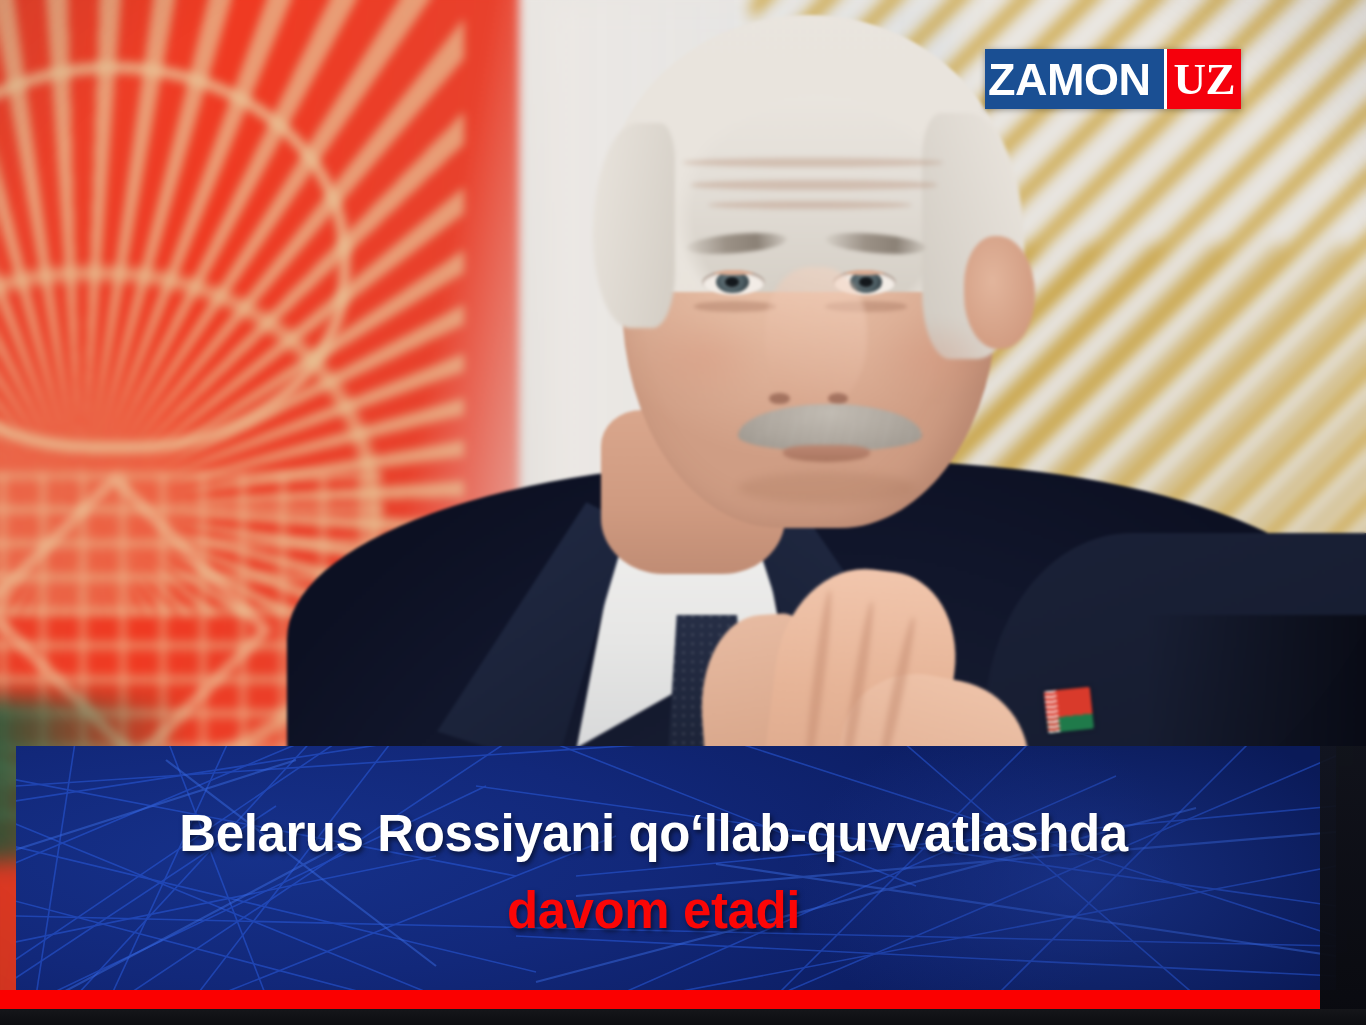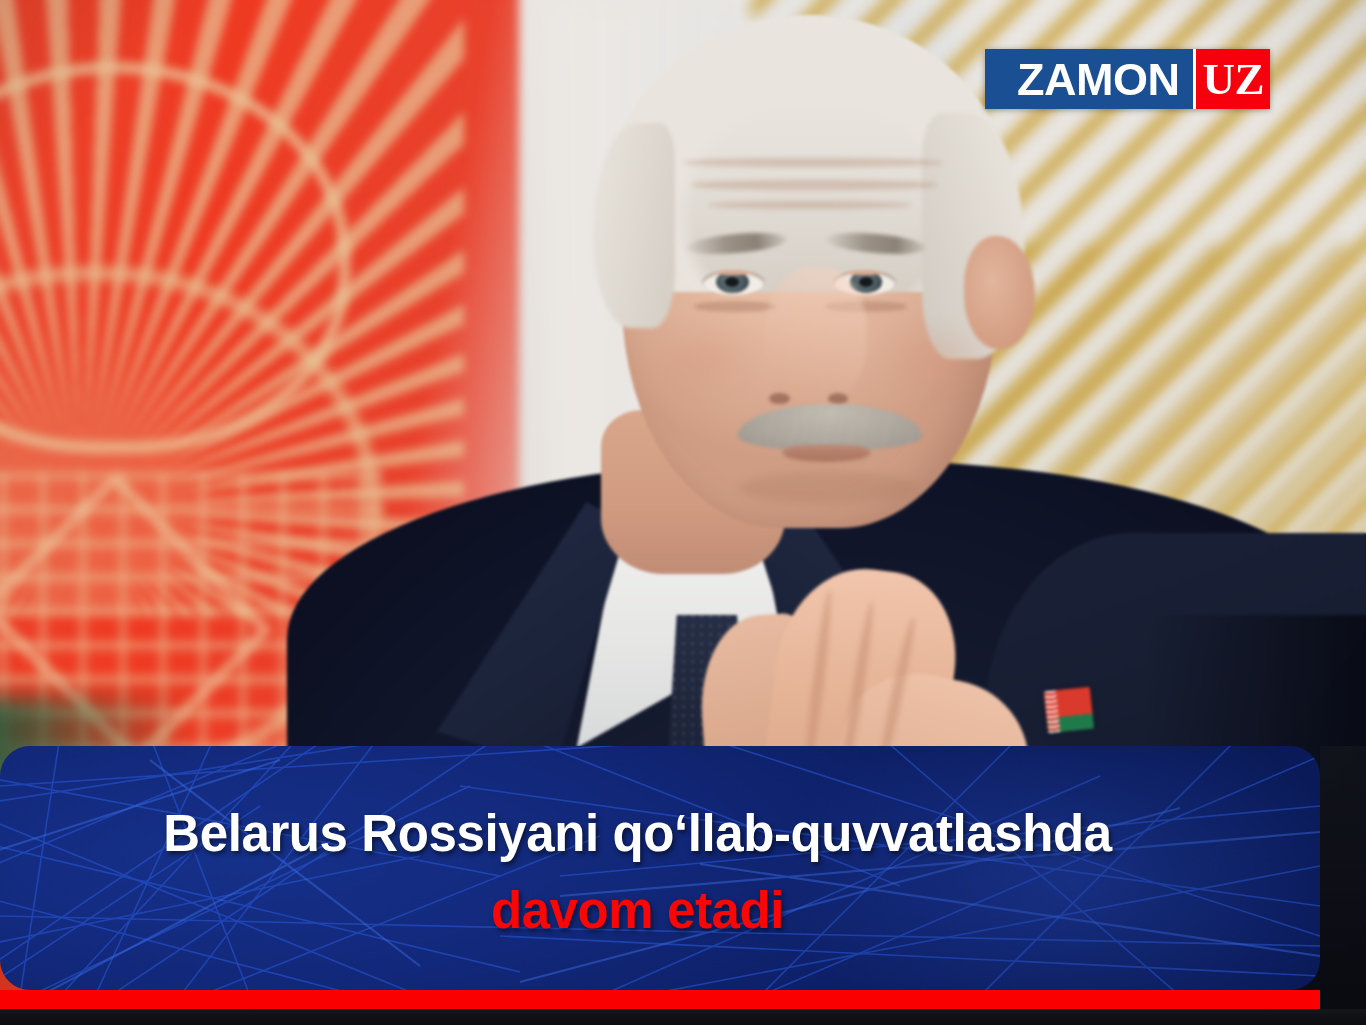--- a/index.html
+++ b/index.html
@@ -522,21 +522,21 @@
     height: 60px;
     display: flex;
     align-items: stretch;
     box-shadow: 0 1px 6px rgba(0,0,0,0.35);
   }
   .logo-zamon {
     background: #1a4f93;
     color: #ffffff;
     display: flex;
     align-items: center;
-    padding: 0 14px 0 32px;
+    padding: 0 14px 0 3px;
     font-size: 45px;
     font-weight: 700;
     letter-spacing: -0.5px;
     line-height: 1;
     font-family: "Liberation Sans", sans-serif;
   }
   .logo-divider {
     width: 3px;
     background: #ffffff;
   }
@@ -549,28 +549,27 @@
     font-size: 45px;
     font-weight: 700;
     letter-spacing: -0.5px;
     line-height: 1;
     font-family: Liberation Serif, serif;
   }
 
   
   .banner {
     position: absolute;
-    left: 0;
+    left: 16px;
     top: 746px;
     width: 1320px;
     height: 244px;
     background:
       radial-gradient(ellipse 70% 120% at 18% 45%, #16318a 0%, #12287a 42%, #0d1f66 78%, #0a1a58 100%);
     overflow: hidden;
-    border-radius: 30px;
   }
   .banner-net {
     position: absolute;
     inset: 0;
     opacity: 0.85;
   }
   .banner-glow {
     position: absolute;
     left: 58%;
     top: -20%;

